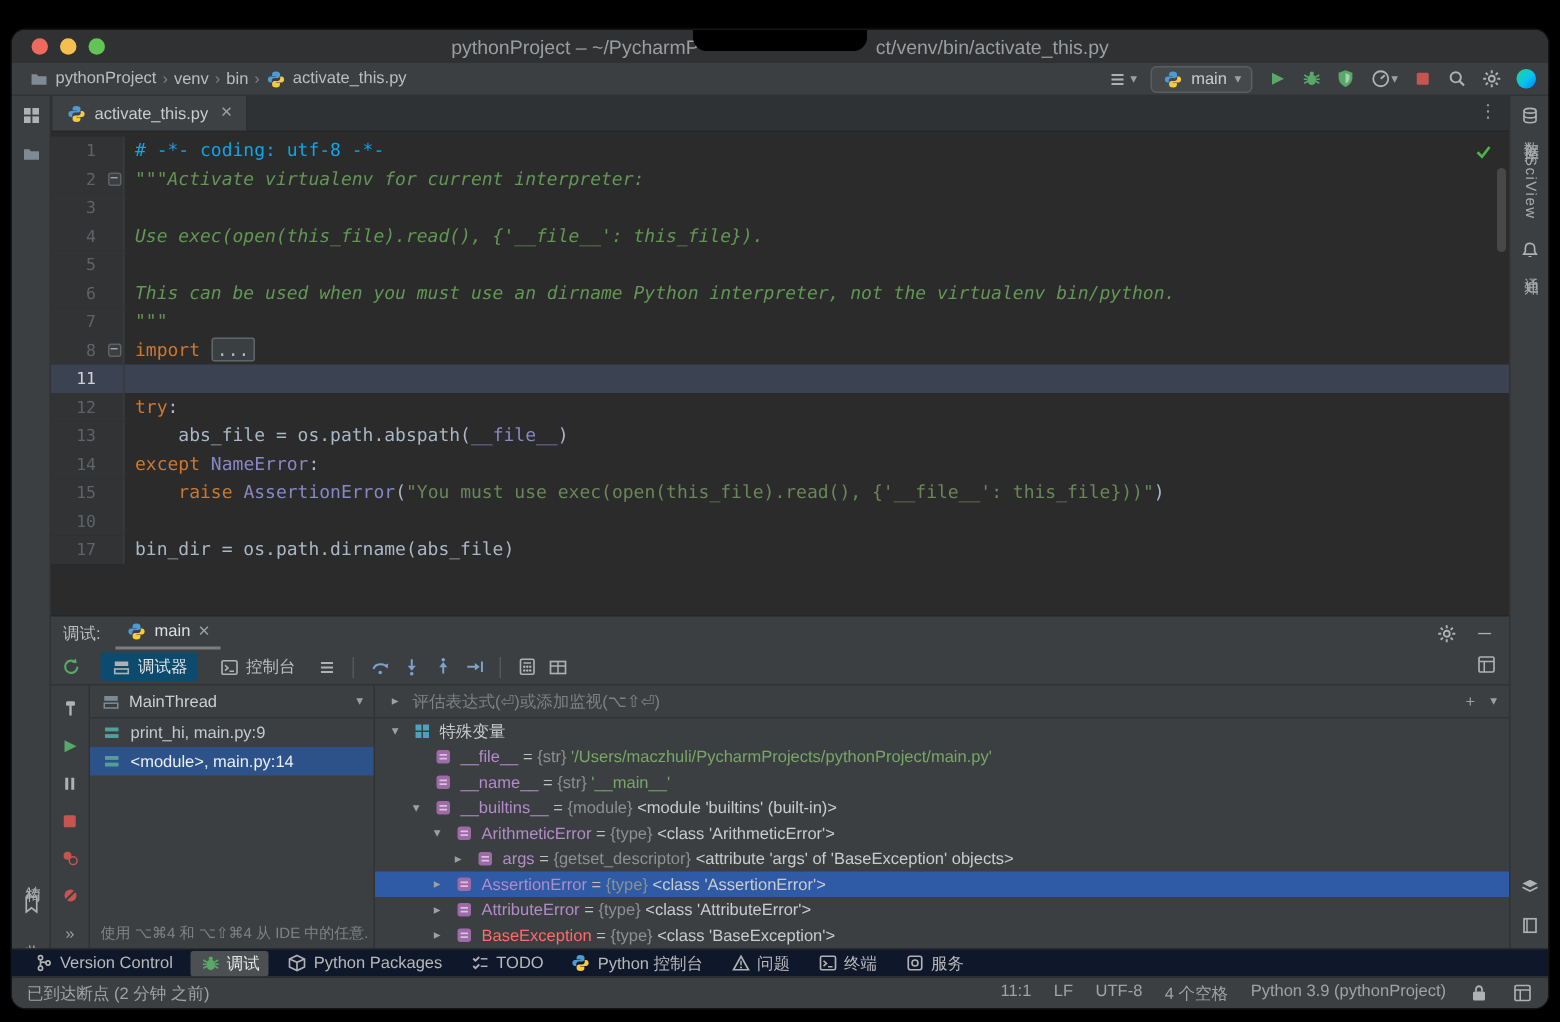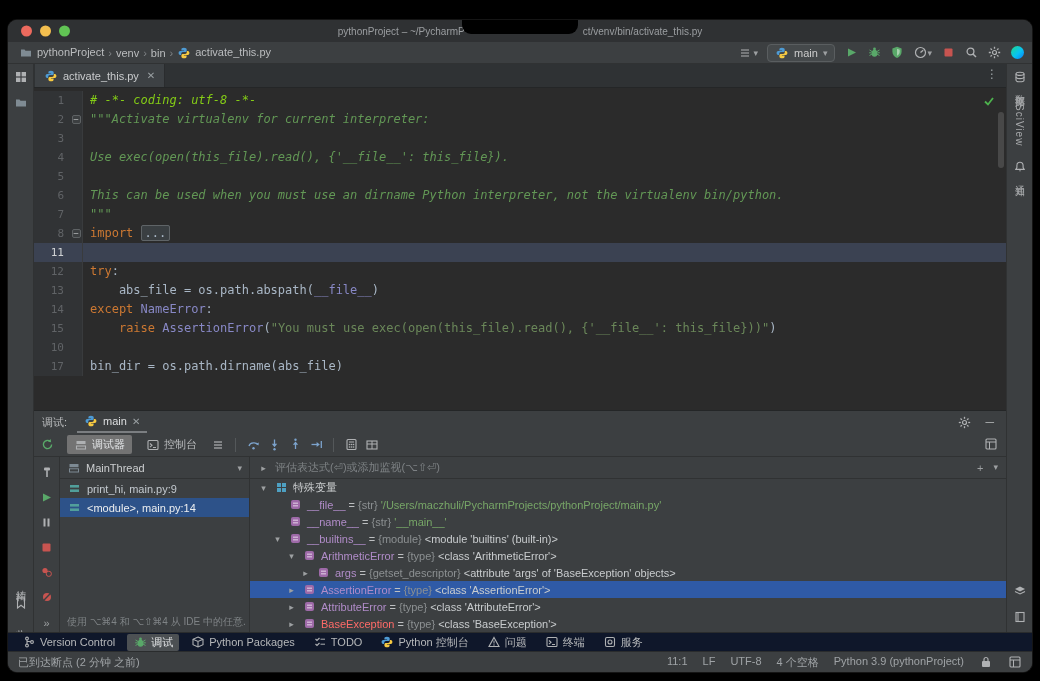--- a/index.html
+++ b/index.html
@@ -7,21 +7,21 @@
   font-family:"Liberation Sans","DejaVu Sans",sans-serif}
 .screen{position:relative;width:1040px;height:681px;background:#000}
 .window{position:absolute;left:8px;top:20px;width:1024px;height:652px;background:#3c3f41;
   border-radius:9px;overflow:hidden;display:flex;flex-direction:column;box-shadow:0 0 0 1px #151515}
 
 .titlebar{height:22px;background:#2f3133;position:relative;flex:none}
 .lights{position:absolute;left:13px;top:50%;transform:translateY(-50%);display:flex;gap:8px;z-index:3}
 .light{width:11px;height:11px;border-radius:50%;cursor:default}
 .light.red{background:#ec6a5e}.light.yellow{background:#f4bf4f}.light.green{background:#61c454}
 .titlewrap{position:absolute;inset:0;display:flex;align-items:center;justify-content:center;gap:118px;
-  font-size:10px;color:#9b9ea1;white-space:nowrap}
+  font-size:13px;color:#9b9ea1;white-space:nowrap}
 .notch{position:absolute;left:50%;transform:translateX(-50%);top:0;width:116px;height:14px;background:#000;
   border-radius:0 0 9px 9px;z-index:2}
 
 .navbar{height:22px;background:#3c3f41;border-bottom:1px solid #303233;display:flex;align-items:center;
   padding:0 8px;flex:none}
 .breadcrumbs{display:flex;align-items:center;font-size:11px;color:#bbbdbf}
 .bc-item{display:flex;align-items:flex-start;gap:4px;padding:0 3px;cursor:default}
 .bc-sep{color:#808487;margin:0 1px;font-size:11px}
 .nav-right{margin-left:auto;display:flex;align-items:center;gap:9px}
 .runchip{display:flex;align-items:center;gap:5px;background:#45494b;border:1px solid #5a5e60;
@@ -51,41 +51,41 @@
 .editor{flex:1;position:relative;overflow:hidden;background:#2b2b2b;padding-top:3px;
   font-family:"DejaVu Sans Mono","Liberation Mono",monospace;font-size:12px}
 .eline{display:flex;height:19px;line-height:19px}
 .ln{width:36px;flex:none;text-align:right;padding-right:6px;color:#606366;background:#313335;font-size:11px}
 .fcol{width:13px;flex:none;background:#313335;border-right:1px solid #393b3d;position:relative}
 .foldminus{display:block;width:9px;height:9px;line-height:7px;text-align:center;font-size:9px;color:#b6b8ba;
   border:1px solid #5e6264;border-radius:2px;background:#3c3f41;margin:5px auto 0;font-style:normal}
 .lc{flex:1;white-space:pre;padding-left:7px;color:#a9b7c6;overflow:hidden}
 .eline.hl .lc,.eline.hl .ln,.eline.hl .fcol{background:#3b4252}
 .eline.hl .ln{color:#d0d2d4}
-.c-cmt{color:#84cc16;font-style:italic}
+.c-cmt{color:#0ea5e9;}
 .c-doc{color:#629755;font-style:italic}
 .c-kw{color:#cc7832}
 .c-str{color:#6a8759}
 .c-builtin{color:#8888c6}
 .c-plain{color:#a9b7c6}
 .c-foldbox{background:#3a3f42;border:1px solid #5f6467;border-radius:2px;padding:0 3px;color:#a9b7c6}
 .ed-check{position:absolute;top:6px;right:10px}
 .ed-scroll{position:absolute;top:24px;right:2px;width:6px;height:56px;background:rgba(255,255,255,.14);border-radius:3px}
 
 .debug{flex:none;height:222px;background:#3c3f41;border-top:1px solid #242627;display:flex;flex-direction:column}
 .dbg-head{height:22px;display:flex;align-items:center;padding:0 8px;font-size:11px;color:#bbbdbf;flex:none}
 .dbg-tab{display:flex;align-items:center;gap:5px;margin-left:10px;height:22px;padding:0 7px;
   border-bottom:2px solid #7b7e81;color:#dddfe1}
 .dbg-tab .close{color:#9aa0a3;font-size:10px}
 .dbg-head-right{margin-left:auto;display:flex;align-items:center;gap:14px;color:#afb1b3;padding-right:4px}
 .dash{font-size:12px;color:#afb1b3}
 .dbg-toolbar{height:24px;display:flex;align-items:center;flex:none;border-bottom:1px solid #303233;gap:7px}
 .tb-lead{width:26px;display:flex;justify-content:center;flex:none}
 .dtab{display:flex;align-items:center;gap:4px;font-size:11px;color:#bbbdbf;padding:2px 7px;border-radius:2px;cursor:default}
-.dtab.active{background:#737373;color:#e2e4e6}
+.dtab.active{background:#0c4a6e;color:#e2e4e6}
 .tsep{width:1px;height:14px;background:#54585a;margin:0 3px}
 .tb-right{margin-left:auto;padding-right:8px}
 .dbg-body{flex:1;display:flex;min-height:0}
 .vtools{width:26px;border-right:1px solid #303233;display:flex;flex-direction:column;align-items:center;
   padding-top:8px;gap:11px;flex:none}
 .vtools .more{margin-top:auto;margin-bottom:3px;color:#9da0a2;font-size:11px}
 .frames{width:190px;border-right:1px solid #303233;display:flex;flex-direction:column;position:relative;flex:none}
 .thread-bar{height:22px;display:flex;align-items:center;gap:5px;padding:0 7px;font-size:11px;color:#ccced0;
   border-bottom:1px solid #303233}
 .thread-bar .chev{margin-left:auto}

